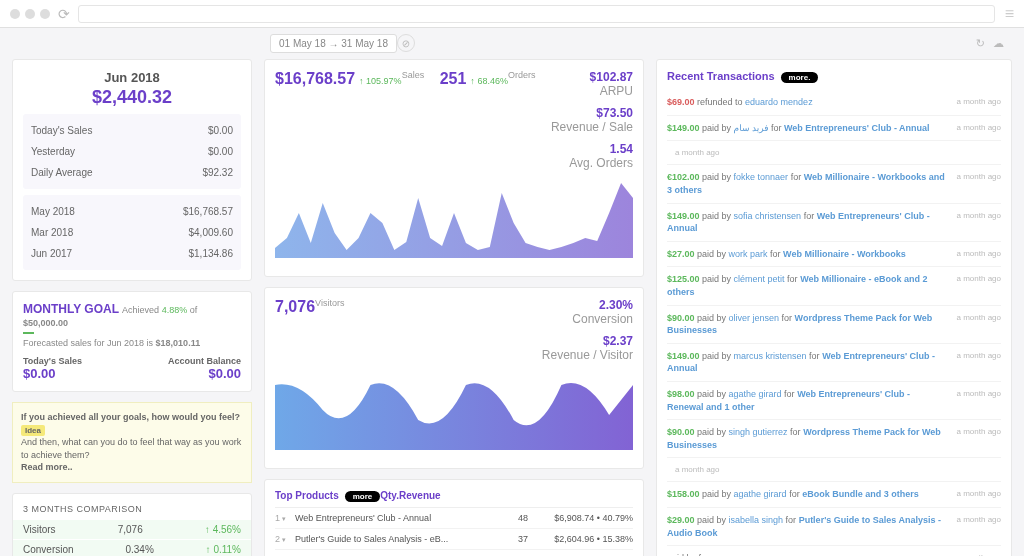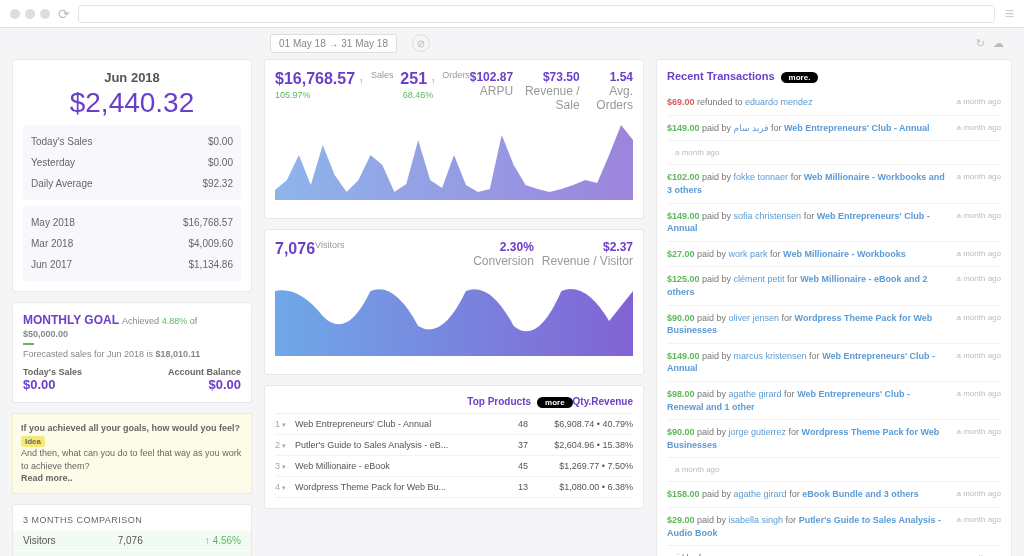--- a/index.html
+++ b/index.html
@@ -15,44 +15,44 @@
 .iconbtn{width:18px;height:18px;border:1px solid #ddd;border-radius:50%;display:flex;align-items:center;justify-content:center;color:#bbb;font-size:10px}
 .refreshicons{display:flex;gap:8px;color:#bbb;margin-right:-250px}
 .main{display:flex;gap:12px;padding:0 12px}
 .col{display:flex;flex-direction:column;gap:10px}
 .col-left{width:240px}
 .col-mid{width:380px}
 .col-right{flex:1}
 .card{background:#fff;border:1px solid #e8e8e8;border-radius:3px;padding:10px}
 .month-card{text-align:center}
 .month-title{font-weight:bold;color:#555;font-size:13px}
-.month-amt{font-weight:normal;color:#6b3fc9;font-size:28px;margin-top:2px}
+.month-amt{font-weight:bold;color:#6b3fc9;font-size:18px;margin-top:2px}
 .kvrow{display:flex;justify-content:space-between;padding:5px 0;font-size:10px;color:#666}
 .section{background:#f8f7fc;border-radius:3px;padding:6px 8px;margin-top:6px}
 .goal-title{color:#6b3fc9;font-weight:bold;font-size:12px}
 .goal-sub{font-size:9px;color:#888}
 .green{color:#5cb85c}
 .balance-row{display:flex;justify-content:space-between;margin-top:8px}
 .bal-label{font-size:9px;color:#666;font-weight:bold}
 .bal-val{color:#6b3fc9;font-weight:bold;font-size:13px}
 .tip{background:#fdfce9;border:1px solid #f0eec0;padding:8px;font-size:9px;color:#666;line-height:1.4}
 .tip b{background:#f5e97a;padding:1px 4px;border-radius:2px;font-size:8px}
 .comp-title{font-weight:normal;font-size:9px;color:#666;letter-spacing:0.5px;margin-bottom:6px}
 .comp-row{display:flex;justify-content:space-between;padding:4px 0;font-size:10px;background:#f2fbf3;margin:1px -10px;padding:4px 10px}
 .statrow{display:flex;justify-content:space-between;align-items:flex-start}
 .statblock{display:flex;}
 .stat-main{font-size:16px;font-weight:bold;color:#6b3fc9}
 .stat-sub{font-size:9px;color:#999}
 .stat-change{font-size:9px;color:#5cb85c;margin-left:4px;font-weight:normal}
 .chart{height:80px;margin:8px 0;position:relative}
 .chart svg{width:100%;height:100%}
-.side-metrics{display:flex;flex-direction:row;gap:8px;text-align:right;font-size:9px}
+.side-metrics{display:flex;flex-direction:column;gap:8px;text-align:right;font-size:9px}
 .sm-val{color:#6b3fc9;font-weight:bold;font-size:12px}
 .sm-label{color:#999;font-size:12px}
-.tbl-header{display:flex;justify-content:flex-end;color:#6b3fc9;font-weight:bold;font-size:10px;padding-bottom:6px;border-bottom:1px solid #eee}
+.tbl-header{display:flex;justify-content:flex-start;color:#6b3fc9;font-weight:bold;font-size:10px;padding-bottom:6px;border-bottom:1px solid #eee}
 .tbl-row{display:flex;padding:5px 0;border-bottom:1px solid #f2f2f2;font-size:9px;color:#555;align-items:center}
 .tbl-rank{width:20px;color:#aaa}
 .tbl-name{flex:1;white-space:nowrap;overflow:hidden;text-overflow:ellipsis}
 .tbl-qty{width:40px;text-align:center}
 .tbl-rev{width:90px;text-align:right}
 .rt-title{color:#6b3fc9;font-weight:bold;font-size:11px;margin-bottom:8px}
 .badge{background:#000000;color:#fff;border-radius:8px;padding:1px 8px;font-size:8px;margin-left:6px}
 .txn{display:flex;justify-content:space-between;padding:6px 0;border-bottom:1px solid #f2f2f2;font-size:9px;line-height:1.4}
 .txn-text{flex:1;color:#777}
 .txn-amt{font-weight:bold}
@@ -71,21 +71,21 @@
       <div class="dot"></div>
       <div class="dot"></div>
       <div class="dot"></div>
     </div>
   <span class="reload">⟳</span>
   <input class="urlbar" value="" style="">
   <span class="burger">≡</span>
 </div>
 
 <div class="datebar">
-  <div style="display:flex;gap:15px;align-items:flex-start">
+  <div style="display:flex;gap:0;align-items:flex-start">
     <span class="dateinput"><span>01 May 18</span> → <span>31 May 18</span></span>
     <span class="iconbtn">⊘</span>
   </div>
   <div class="refreshicons">
     <span>↻</span>
     <span>☁</span>
   </div>
 </div>
 
 <div class="main">
@@ -300,21 +300,21 @@
           </div>
           <div class="txn">
             <span class="txn-text"><span class="txn-amt pos">$149.00</span> paid by <span class="txn-who">marcus kristensen</span> for <span class="txn-prod">Web Entrepreneurs' Club - Annual</span></span>
             <span class="txn-time">a month ago</span>
           </div>
           <div class="txn">
             <span class="txn-text"><span class="txn-amt pos">$98.00</span> paid by <span class="txn-who">agathe girard</span> for <span class="txn-prod">Web Entrepreneurs' Club - Renewal and 1 other</span></span>
             <span class="txn-time">a month ago</span>
           </div>
           <div class="txn">
-            <span class="txn-text"><span class="txn-amt pos">$90.00</span> paid by <span class="txn-who">jorge gutierrez</span> for <span class="txn-prod">Wordpress Theme Pack for Web Businesses</span></span>
+            <span class="txn-text"><span class="txn-amt pos">$90.00</span> paid by <span class="txn-who">singh gutierrez</span> for <span class="txn-prod">Wordpress Theme Pack for Web Businesses</span></span>
             <span class="txn-time">a month ago</span>
           </div>
           <div class="txn">
             <span class="txn-time">a month ago</span>
           </div>
           <div class="txn">
             <span class="txn-text"><span class="txn-amt pos">$158.00</span> paid by <span class="txn-who">agathe girard</span> for <span class="txn-prod">eBook Bundle and 3 others</span></span>
             <span class="txn-time">a month ago</span>
           </div>
           <div class="txn">

